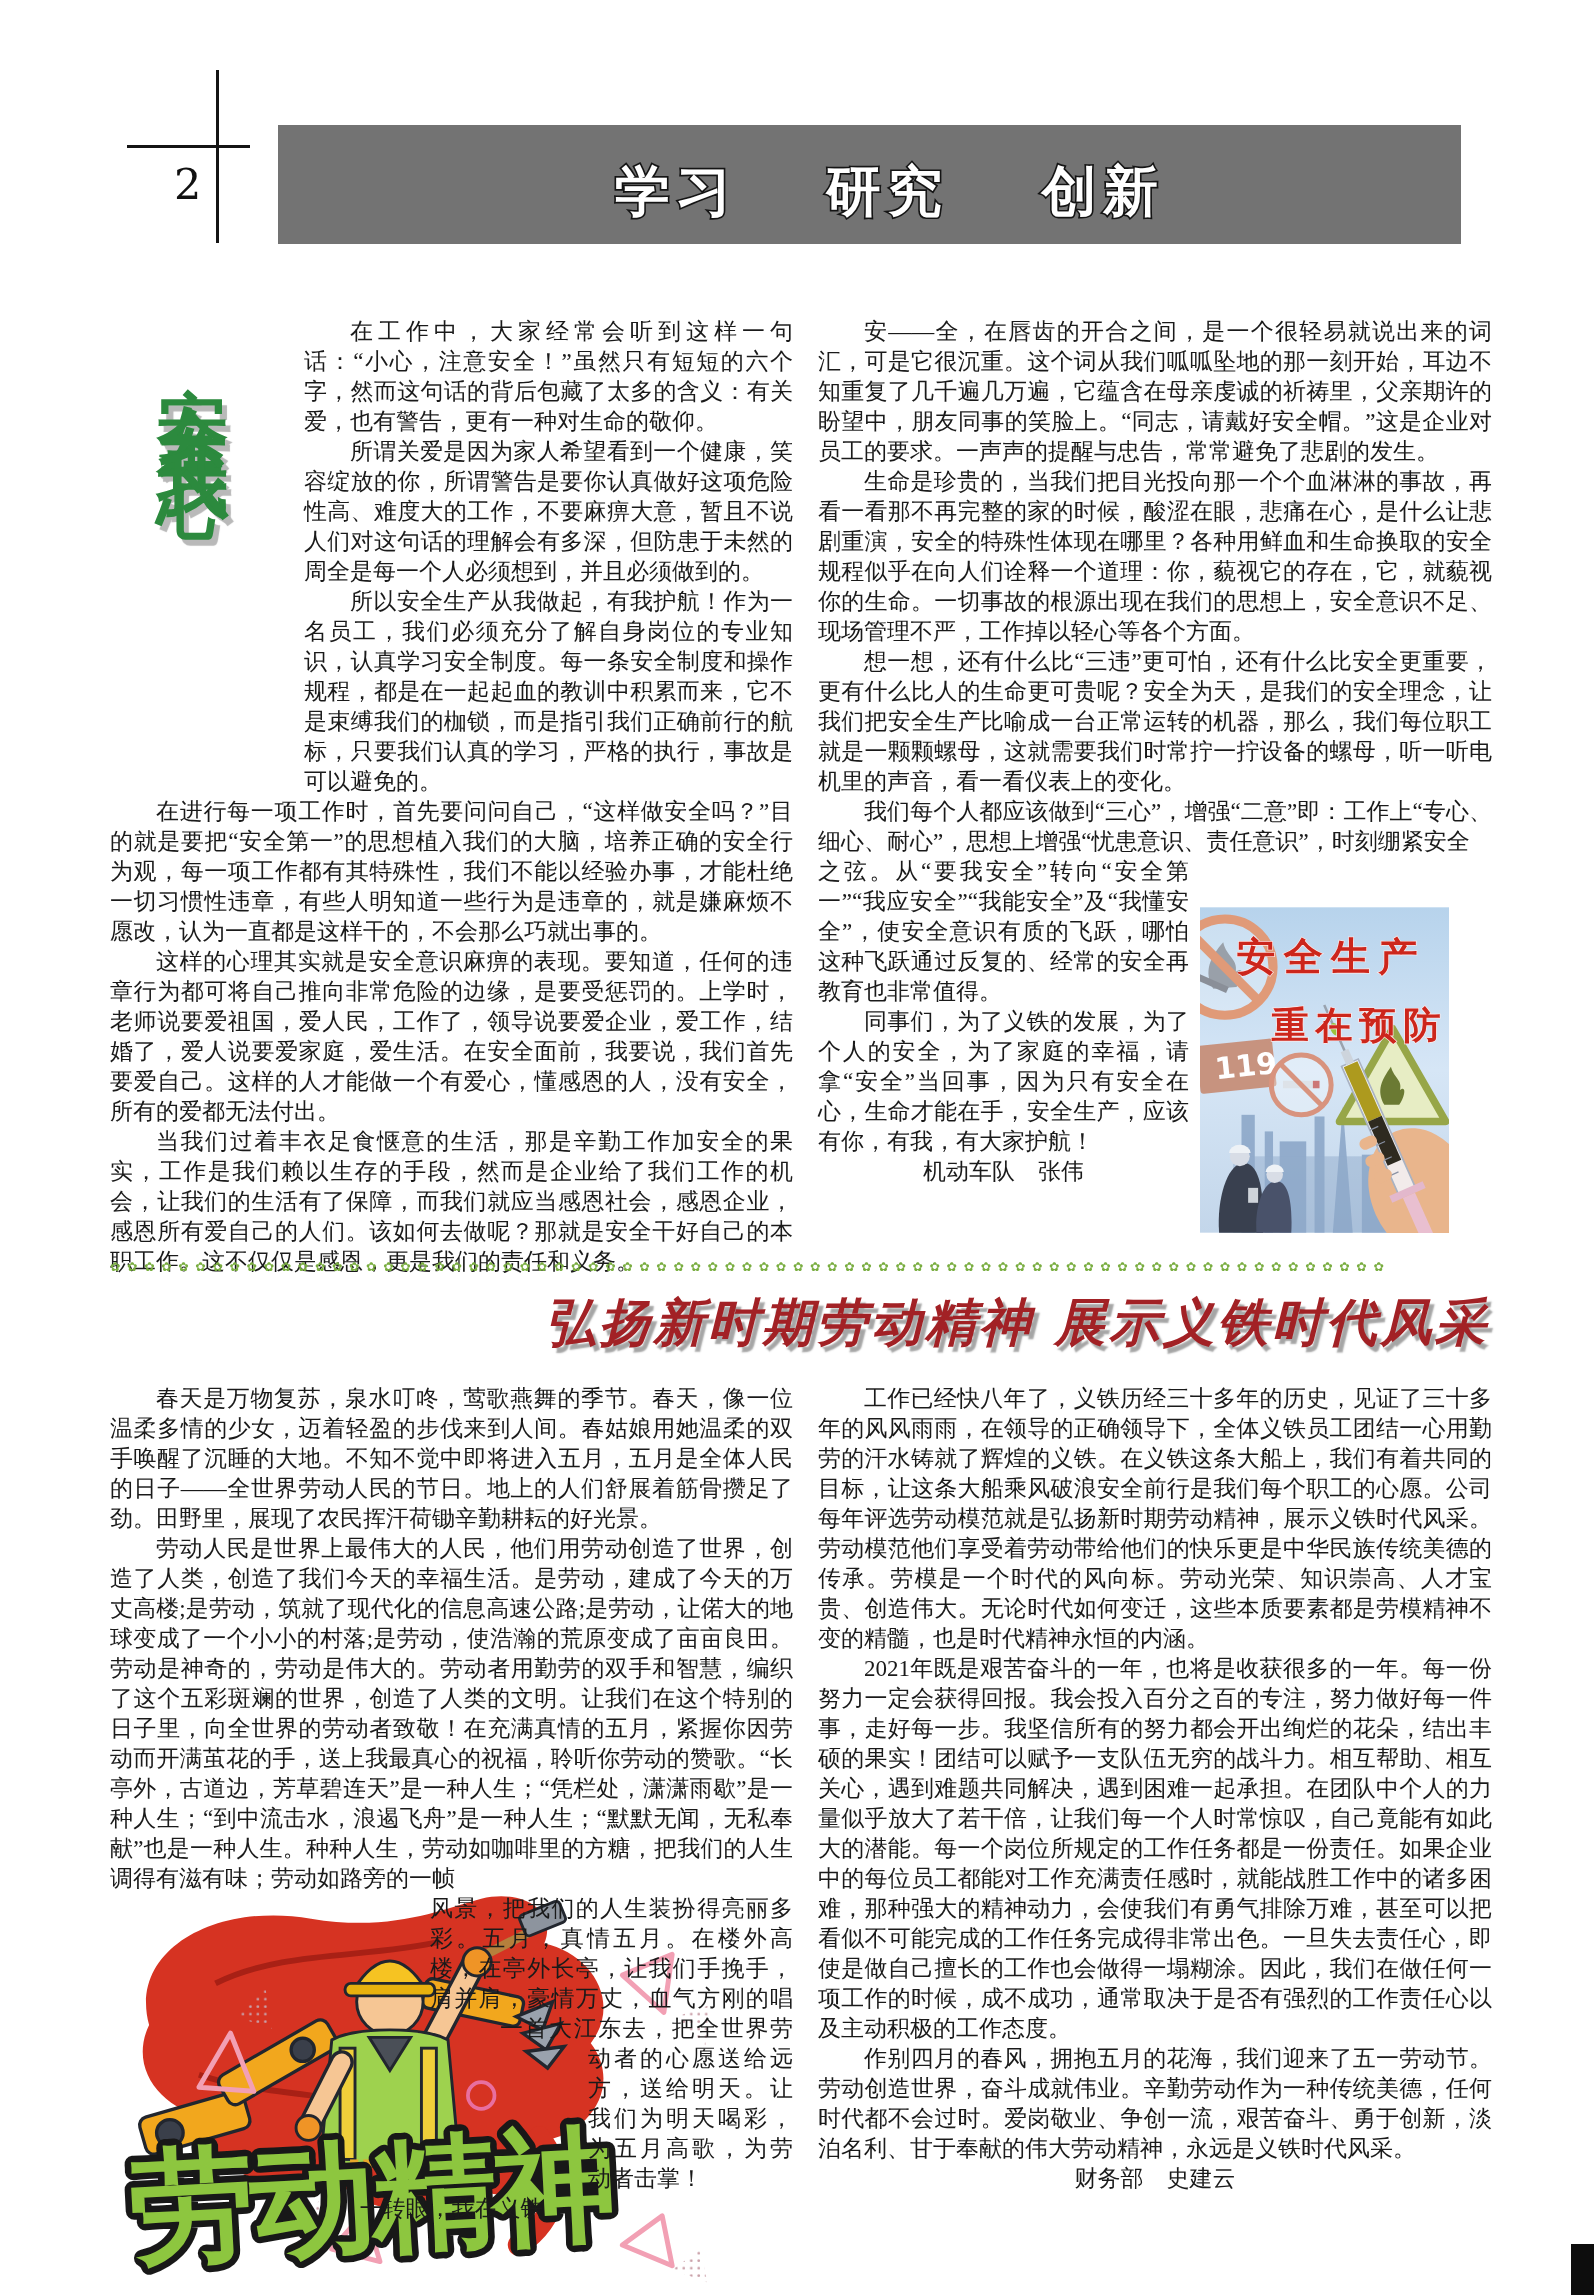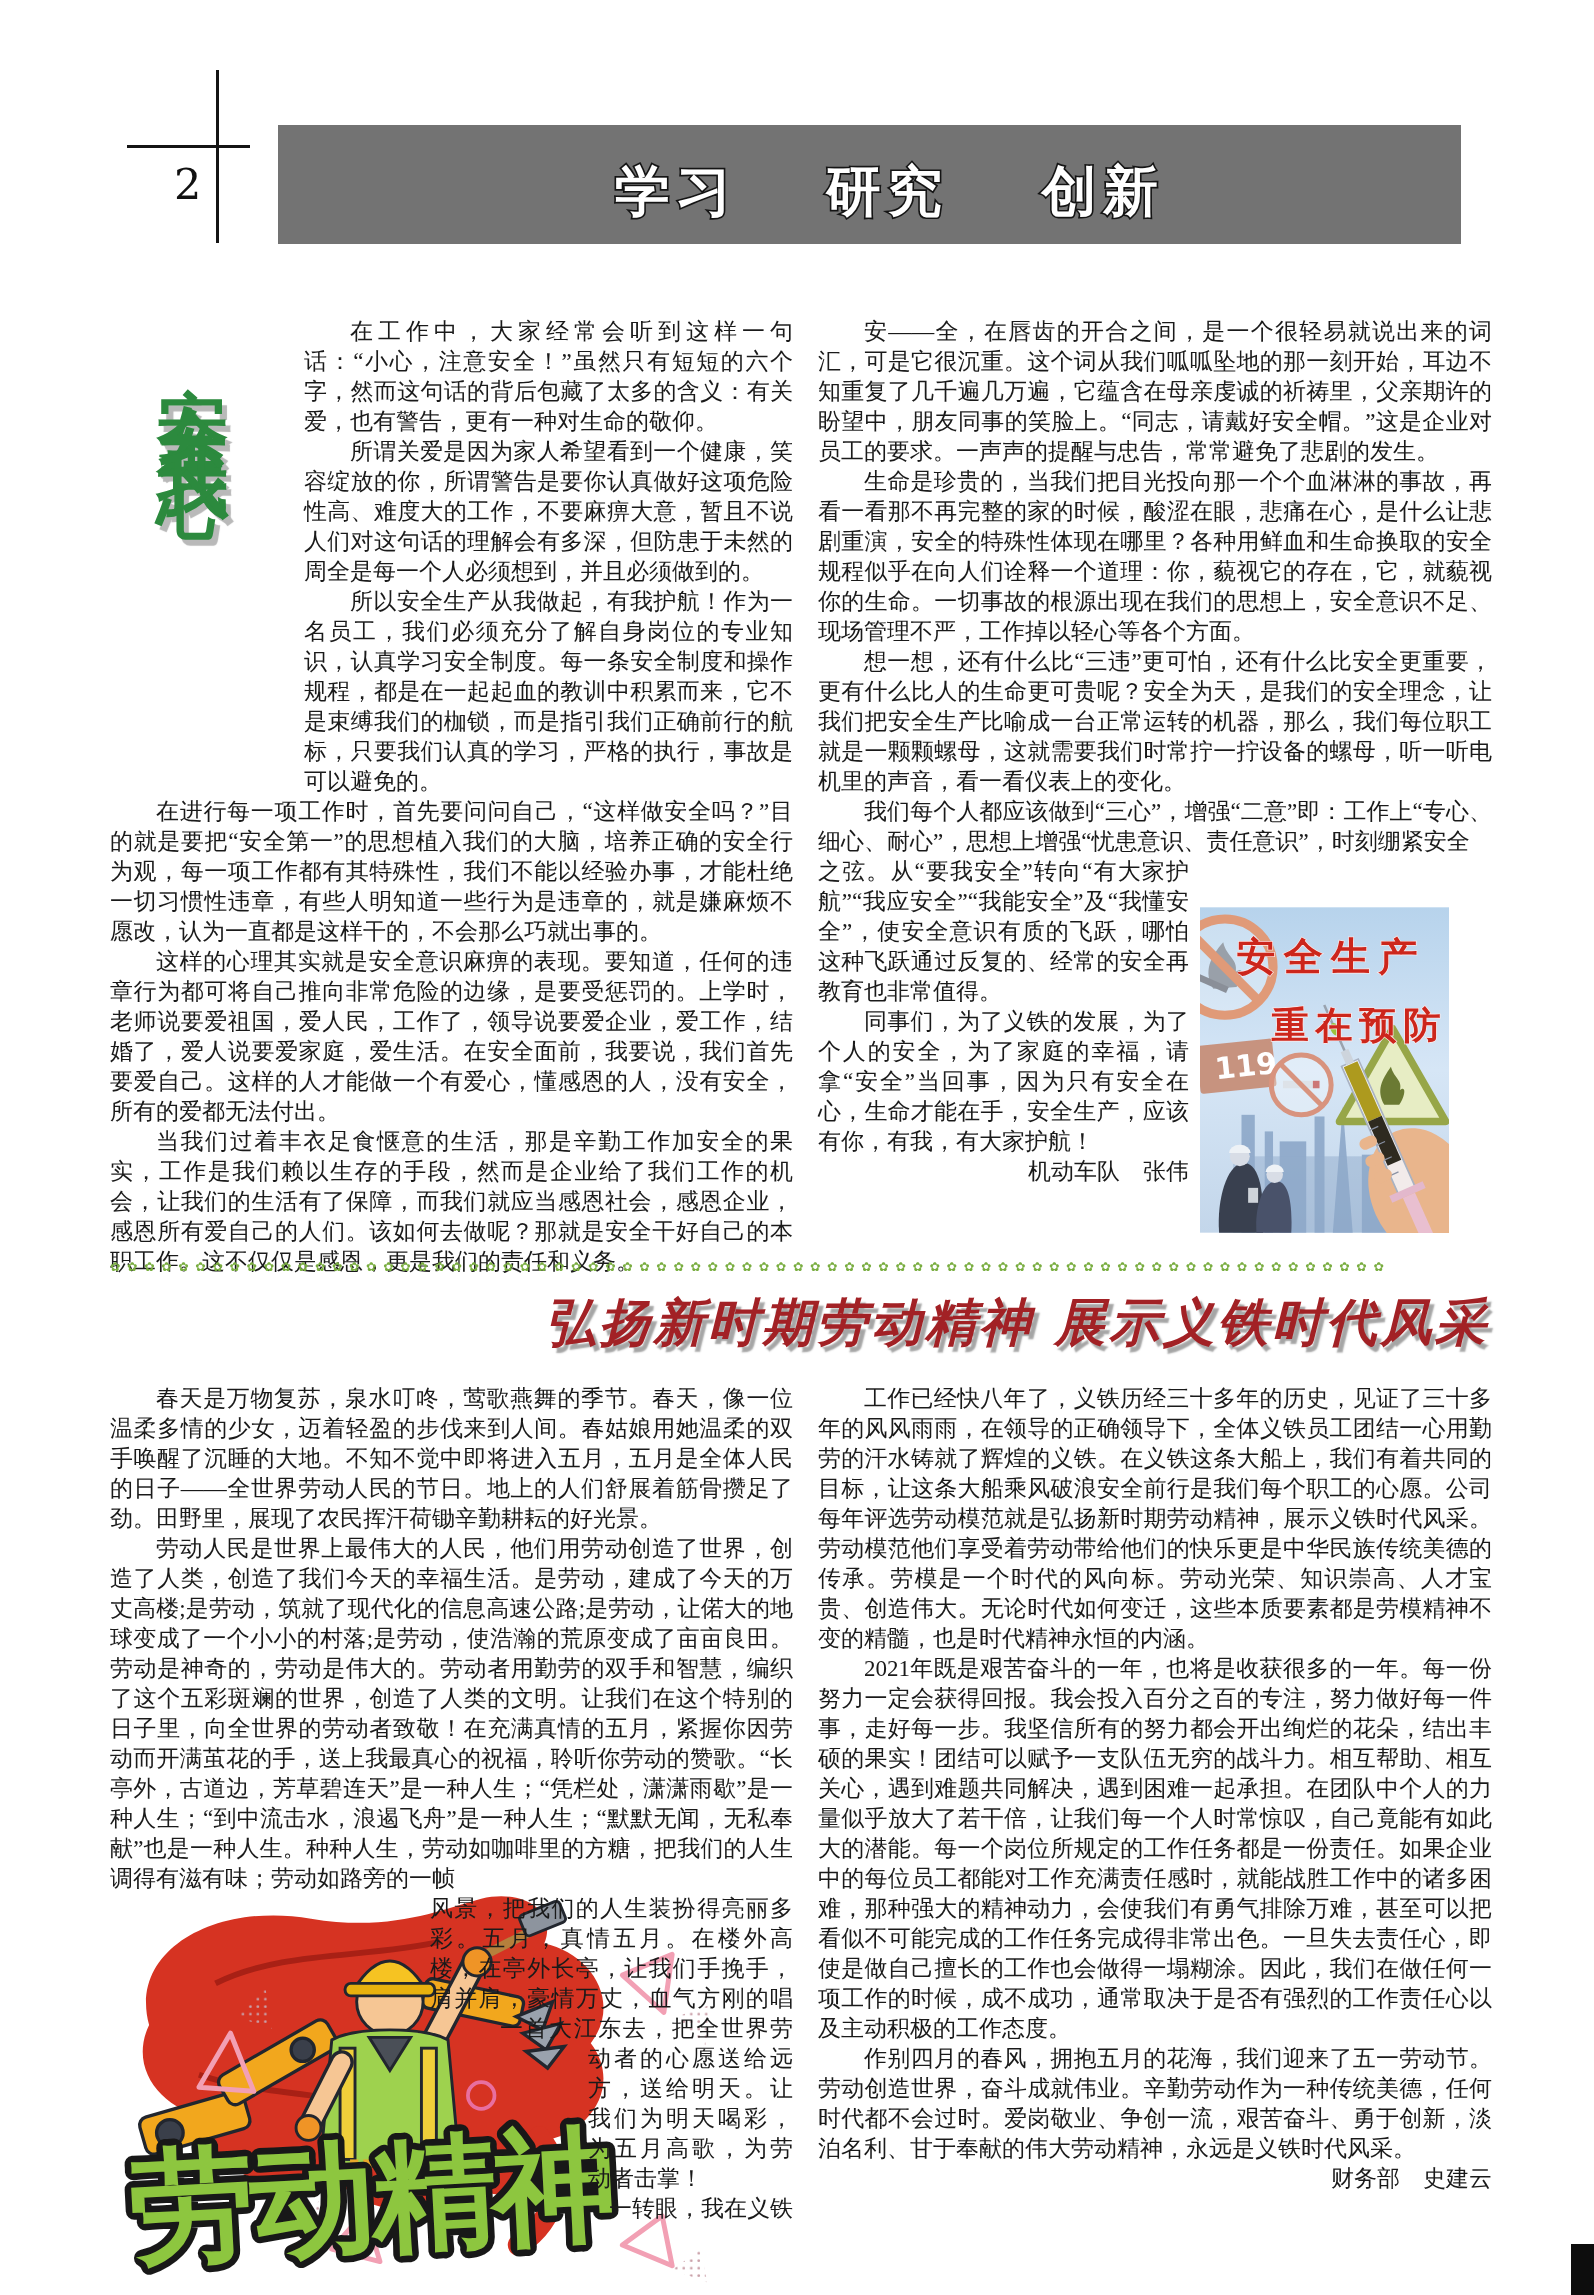--- a/index.html
+++ b/index.html
@@ -13,21 +13,21 @@
   .banner svg text{font-family:"DejaVu Sans","Liberation Sans",sans-serif;font-weight:bold;
         fill:#ffffff;stroke:#141414;stroke-width:4px;paint-order:stroke;letter-spacing:8px;}
   
   .bodytext{font-size:23px;line-height:30px;text-align:justify;word-break:break-all;color:#1a1a1a;}
   .bodytext p{margin:0;}
   .indent{text-indent:2em;}
   .vtitle{writing-mode:vertical-rl;text-orientation:upright;font-size:71px;line-height:1;font-weight:bold;
         color:#2c8a3e;letter-spacing:20px;text-shadow:5px 5.8px 0.8px #b9b9b9;font-family:"DejaVu Serif",serif;}
   .titleFloat{float:left;width:194px;height:463px;padding-top:11.6px;box-sizing:border-box;}
   .narrow{width:371px;}
-  .byline{text-align:right;font-size:23px;line-height:30px;}
+  .byline{text-align:center;font-size:23px;line-height:30px;}
   .divider{color:#79ad40;font-size:12.5px;letter-spacing:6.6px;white-space:nowrap;overflow:hidden;}
   .a2title{width:1379px;text-align:right;font-size:51px;font-weight:bold;color:#a22125;letter-spacing:3.3px;
         font-style:italic;text-shadow:4.2px 5px 1.7px #a5a5a5;font-family:"DejaVu Serif",serif;}
   .fA{float:left;clear:left;width:320px;height:125px;}
   .fB{float:left;clear:left;width:390px;height:31px;}
   .fC{float:left;clear:left;width:478px;height:129px;}
   .wrapzone{position:relative;z-index:1;}
   .illus{z-index:0;pointer-events:none;}
   .cornermark{background:#0d0d0d;}
 </style>
@@ -59,21 +59,21 @@
     <p class="indent">这样的心理其实就是安全意识麻痹的表现。要知道，任何的违章行为都可将自己推向非常危险的边缘，是要受惩罚的。上学时，老师说要爱祖国，爱人民，工作了，领导说要爱企业，爱工作，结婚了，爱人说要爱家庭，爱生活。在安全面前，我要说，我们首先要爱自己。这样的人才能做一个有爱心，懂感恩的人，没有安全，所有的爱都无法付出。</p>
     <p class="indent">当我们过着丰衣足食惬意的生活，那是辛勤工作加安全的果实，工作是我们赖以生存的手段，然而是企业给了我们工作的机会，让我们的生活有了保障，而我们就应当感恩社会，感恩企业，感恩所有爱自己的人们。该如何去做呢？那就是安全干好自己的本职工作。这不仅仅是感恩，更是我们的责任和义务。</p>
   </div>
 
   <div class="abs bodytext" style="left:818px;top:317px;width:674px;">
     <p class="indent">安——全，在唇齿的开合之间，是一个很轻易就说出来的词汇，可是它很沉重。这个词从我们呱呱坠地的那一刻开始，耳边不知重复了几千遍几万遍，它蕴含在母亲虔诚的祈祷里，父亲期许的盼望中，朋友同事的笑脸上。“同志，请戴好安全帽。”这是企业对员工的要求。一声声的提醒与忠告，常常避免了悲剧的发生。</p>
     <p class="indent">生命是珍贵的，当我们把目光投向那一个个血淋淋的事故，再看一看那不再完整的家的时候，酸涩在眼，悲痛在心，是什么让悲剧重演，安全的特殊性体现在哪里？各种用鲜血和生命换取的安全规程似乎在向人们诠释一个道理：你，藐视它的存在，它，就藐视你的生命。一切事故的根源出现在我们的思想上，安全意识不足、现场管理不严，工作掉以轻心等各个方面。</p>
     <p class="indent">想一想，还有什么比“三违”更可怕，还有什么比安全更重要，更有什么比人的生命更可贵呢？安全为天，是我们的安全理念，让我们把安全生产比喻成一台正常运转的机器，那么，我们每位职工就是一颗颗螺母，这就需要我们时常拧一拧设备的螺母，听一听电机里的声音，看一看仪表上的变化。</p>
     <p class="indent">我们每个人都应该做到“三心”，增强“二意”即：工作上“专心、细心、耐心”，思想上增强“忧患意识、责任意识”，时刻绷紧安全</p>
     <div class="narrow">
-      <p>之弦。从“要我安全”转向“有大家护航”“我应安全”“我能安全”及“我懂安全”，使安全意识有质的飞跃，哪怕这种飞跃通过反复的、经常的安全再教育也非常值得。</p>
+      <p>之弦。从“要我安全”转向“安全第一”“我应安全”“我能安全”及“我懂安全”，使安全意识有质的飞跃，哪怕这种飞跃通过反复的、经常的安全再教育也非常值得。</p>
       <p class="indent">同事们，为了义铁的发展，为了个人的安全，为了家庭的幸福，请拿“安全”当回事，因为只有安全在心，生命才能在手，安全生产，应该有你，有我，有大家护航！</p>
       <p class="byline">机动车队　张伟</p>
     </div>
 
     <div class="abs" style="left:382px;top:590px;width:249px;height:326px;">
       <svg width="249" height="326" viewBox="0 0 300 392" style="font-size:28px">
         <defs>
           <linearGradient id="sky" x1="0" y1="0" x2="0" y2="1">
             <stop offset="0" stop-color="#b7d3ec"></stop>
               <stop offset="0.5" stop-color="#d6e6f6"></stop>

